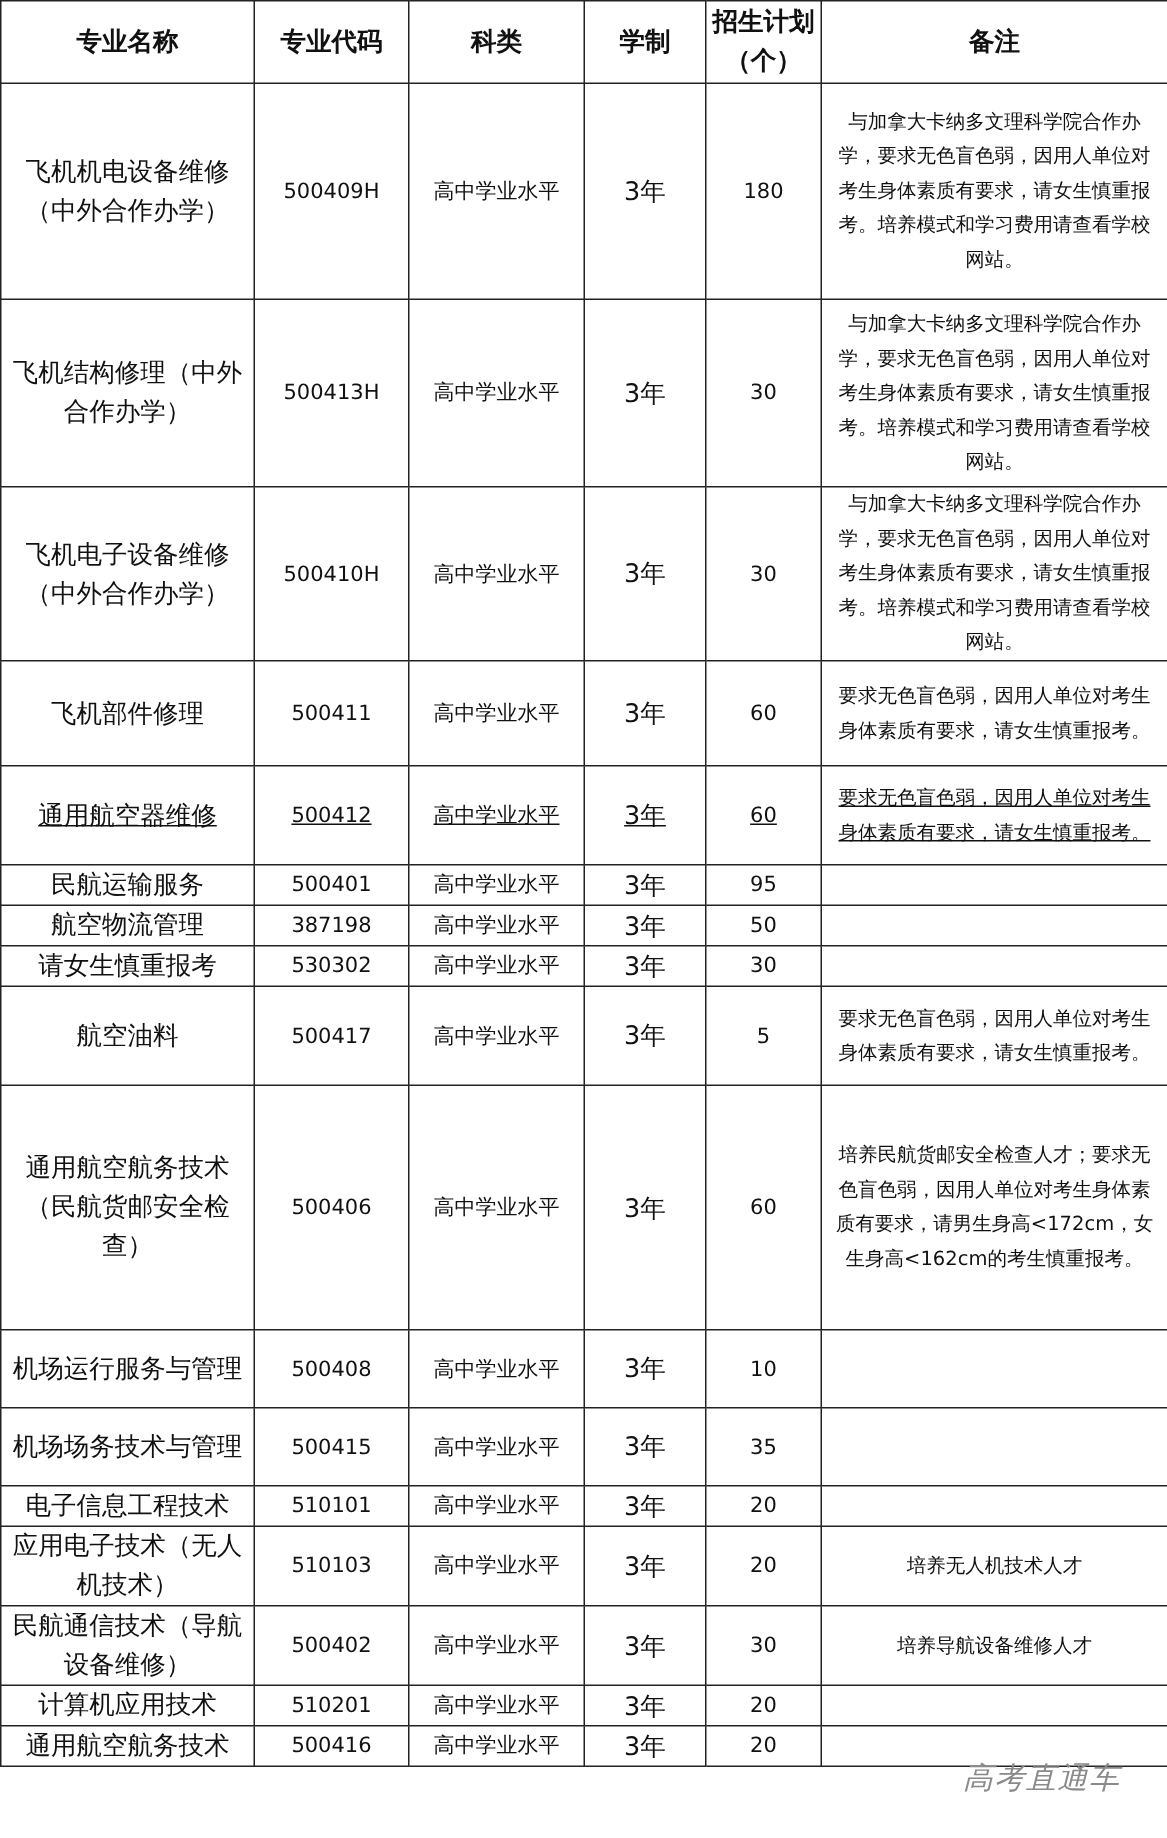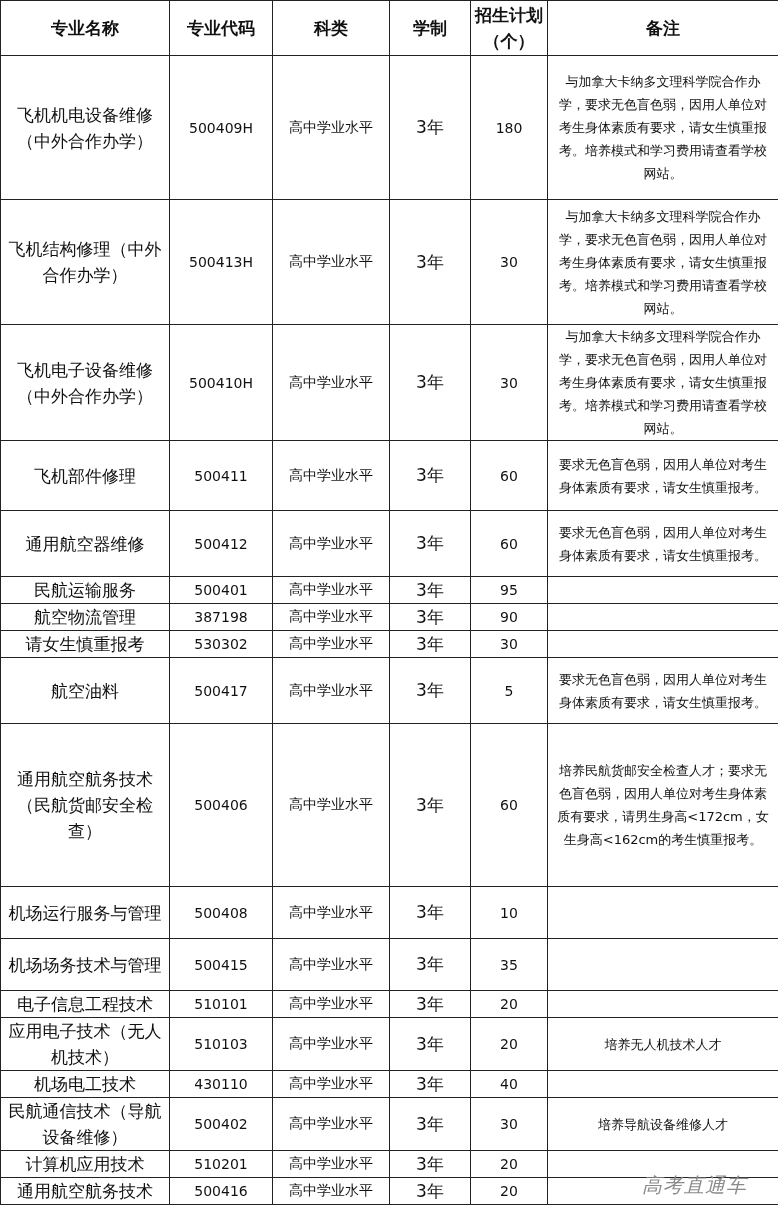--- a/index.html
+++ b/index.html
@@ -63,42 +63,42 @@
         <td class="c-note">与加拿大卡纳多文理科学院合作办学，要求无色盲色弱，因用人单位对考生身体素质有要求，请女生慎重报考。培养模式和学习费用请查看学校网站。</td>
       </tr>
       <tr style="height: 70px;">
         <td class="c-name">飞机部件修理</td>
         <td class="c-code">500411</td>
         <td class="c-type">高中学业水平</td>
         <td class="c-dur">3年</td>
         <td class="c-plan">60</td>
         <td class="c-note">要求无色盲色弱，因用人单位对考生身体素质有要求，请女生慎重报考。</td>
       </tr>
-      <tr style="height: 66px;">
+      <tr style="height: 66px; text-decoration: underline;">
         <td class="c-name">通用航空器维修</td>
         <td class="c-code">500412</td>
         <td class="c-type">高中学业水平</td>
         <td class="c-dur">3年</td>
         <td class="c-plan">60</td>
         <td class="c-note">要求无色盲色弱，因用人单位对考生身体素质有要求，请女生慎重报考。</td>
       </tr>
       <tr style="height: 26px;">
         <td class="c-name">民航运输服务</td>
         <td class="c-code">500401</td>
         <td class="c-type">高中学业水平</td>
         <td class="c-dur">3年</td>
         <td class="c-plan">95</td>
         <td class="c-note"></td>
       </tr>
       <tr style="height: 26px;">
         <td class="c-name">航空物流管理</td>
         <td class="c-code">387198</td>
         <td class="c-type">高中学业水平</td>
         <td class="c-dur">3年</td>
-        <td class="c-plan">90</td>
+        <td class="c-plan">50</td>
         <td class="c-note"></td>
       </tr>
       <tr style="height: 26px;">
         <td class="c-name">请女生慎重报考</td>
         <td class="c-code">530302</td>
         <td class="c-type">高中学业水平</td>
         <td class="c-dur">3年</td>
         <td class="c-plan">30</td>
         <td class="c-note"></td>
       </tr>
@@ -143,28 +143,20 @@
         <td class="c-note"></td>
       </tr>
       <tr style="height: 52px; margin-left: 30px;">
         <td class="c-name">应用电子技术（无人机技术）</td>
         <td class="c-code">510103</td>
         <td class="c-type">高中学业水平</td>
         <td class="c-dur">3年</td>
         <td class="c-plan">20</td>
         <td class="c-note">培养无人机技术人才</td>
       </tr>
-      <tr style="height: 26px;">
-        <td class="c-name">机场电工技术</td>
-        <td class="c-code">430110</td>
-        <td class="c-type">高中学业水平</td>
-        <td class="c-dur">3年</td>
-        <td class="c-plan">40</td>
-        <td class="c-note"></td>
-      </tr>
       <tr style="height: 52px;">
         <td class="c-name">民航通信技术（导航设备维修）</td>
         <td class="c-code">500402</td>
         <td class="c-type">高中学业水平</td>
         <td class="c-dur">3年</td>
         <td class="c-plan">30</td>
         <td class="c-note">培养导航设备维修人才</td>
       </tr>
       <tr style="height: 26px;">
         <td class="c-name">计算机应用技术</td>

